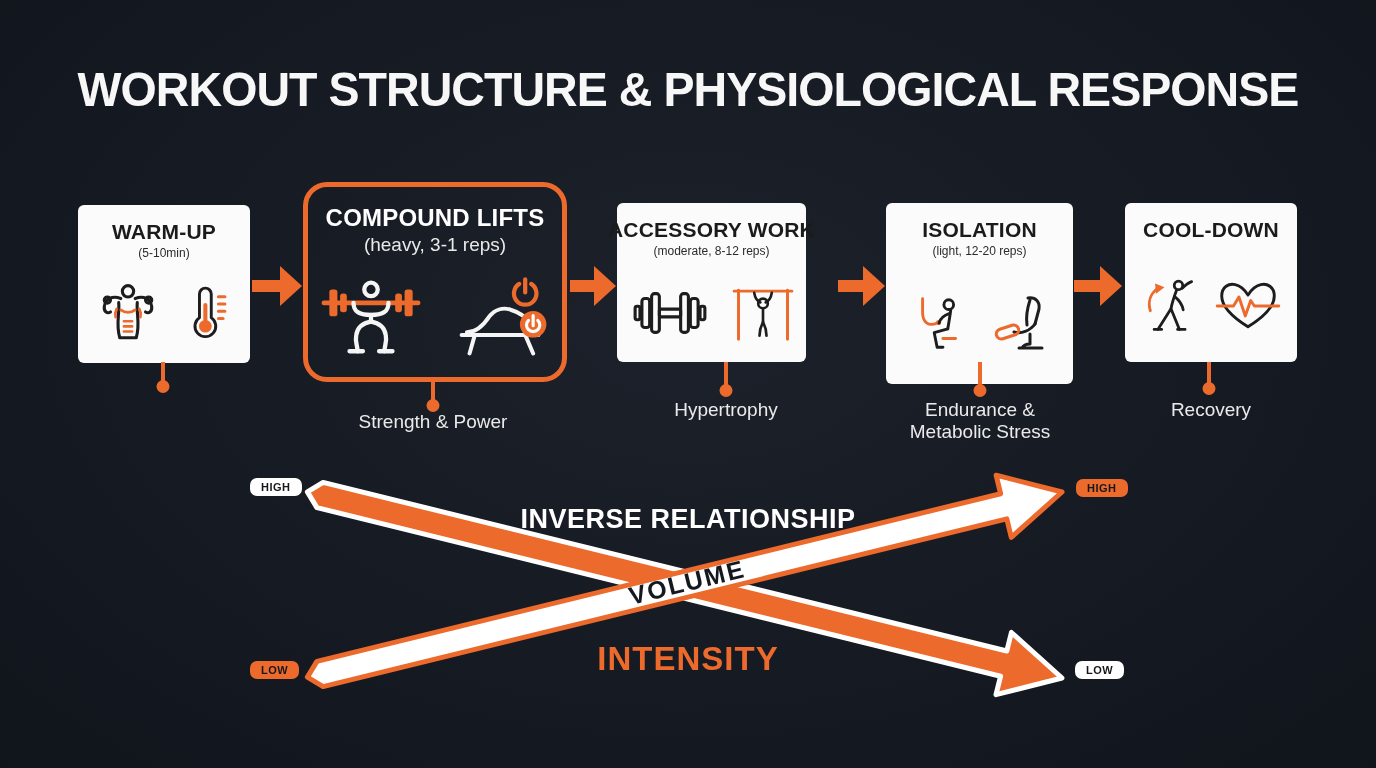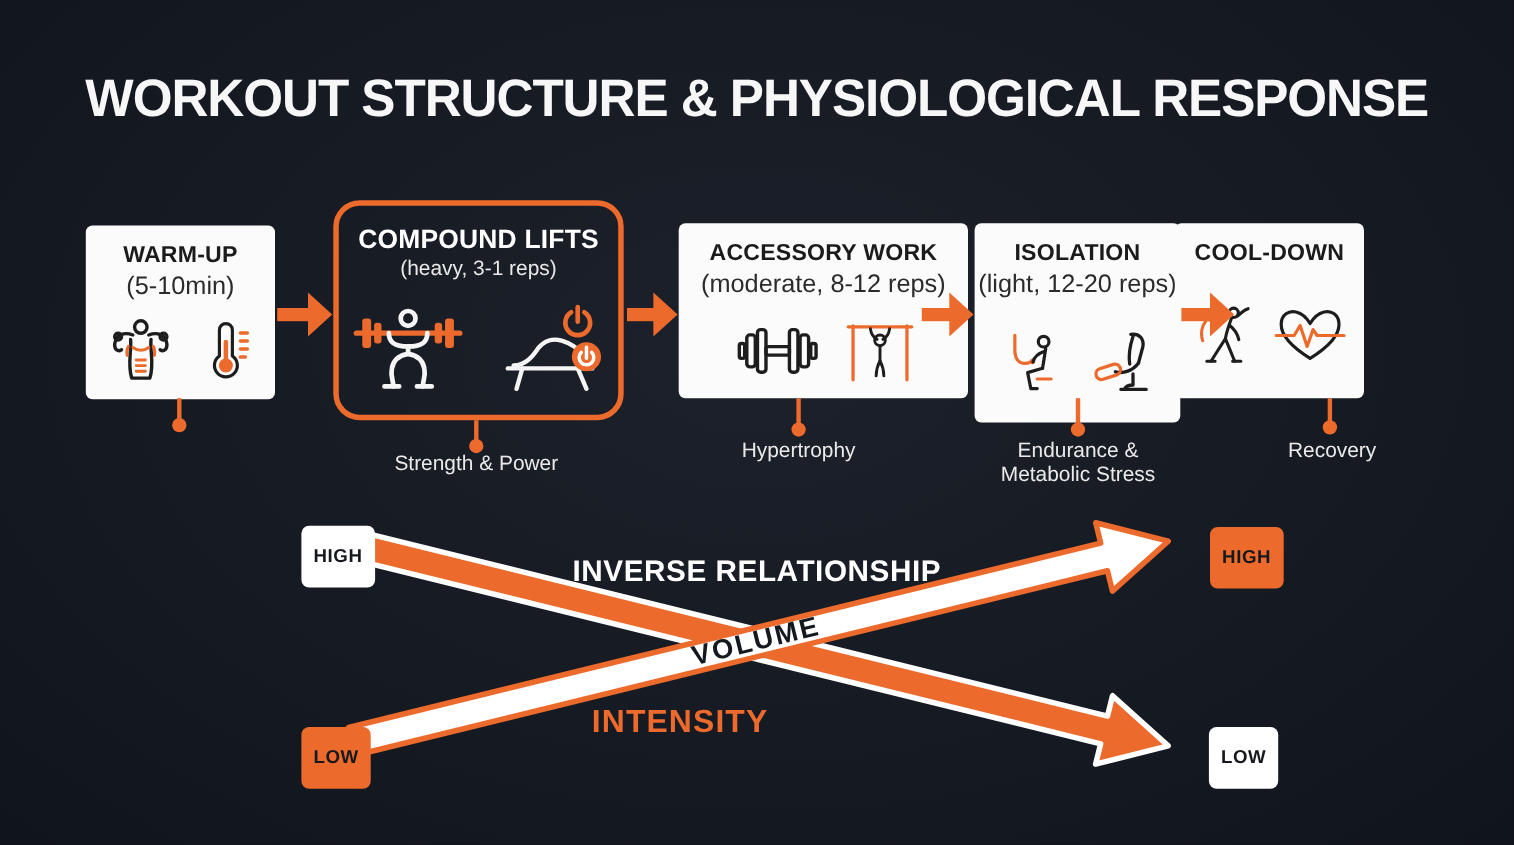--- a/index.html
+++ b/index.html
@@ -15,41 +15,41 @@
     color:#f7f7f7;font-size:48px;font-weight:bold;letter-spacing:-1px;
     transform:scaleX(.97);
   }
   
   .stage-box{
     position:absolute;background:#fbfbfb;border-radius:6px;
     display:flex;flex-direction:column;align-items:center;
     padding-top:15px;box-sizing:border-box;
   }
   .stage-title{font-weight:bold;font-size:21px;color:#1b1b1b;letter-spacing:.2px;white-space:nowrap;}
-  .stage-sub{font-size:23px;color:#2b2b2b;margin-top:2px;white-space:nowrap;}
+  .stage-sub{font-size:12px;color:#2b2b2b;margin-top:2px;white-space:nowrap;}
   .stage-icons{display:flex;align-items:center;justify-content:center;margin-top:9px;gap:14px;flex:1;}
   .stage-box.highlight{background:transparent;border:5px solid #ec6a2c;border-radius:24px;padding-top:17px;}
   .highlight .stage-title{color:#ffffff;font-size:24px;}
   .highlight .stage-sub{color:#e9e9e9;font-size:19px;}
   
   .flow-arrow{position:absolute;top:266px;height:40px;}
   .flow-arrow .shaft{position:absolute;left:0;top:14px;height:12px;background:#ec6a2c;}
   .flow-arrow .head{position:absolute;right:0;top:0;width:0;height:0;
     border-top:20px solid transparent;border-bottom:20px solid transparent;border-left:22px solid #ec6a2c;}
   
   .connector{position:absolute;width:4px;background:#ec6a2c;}
   .connector::after{content:"";position:absolute;left:50%;bottom:-11px;transform:translateX(-50%);
     width:13px;height:13px;border-radius:50%;background:#ec6a2c;}
   .stage-label{position:absolute;text-align:center;color:#eaeaea;font-size:19px;line-height:1.16;}
   
   .rel-title{position:absolute;left:438px;top:504px;width:500px;text-align:center;
     color:#ffffff;font-weight:bold;font-size:27px;letter-spacing:.5px;}
-  .rel-intensity{position:absolute;left:538px;top:640px;width:300px;text-align:left;
-    color:#ec6a2c;font-weight:bold;font-size:29px;letter-spacing:1px;}
-  .badge{position:absolute;font-weight:bold;font-size:17px;padding:18px 11px;border-radius:7px;letter-spacing:.5px;margin-left:24px;}
+  .rel-intensity{position:absolute;left:538px;top:640px;width:300px;text-align:center;
+    color:#ec6a2c;font-weight:bold;font-size:33px;letter-spacing:1px;}
+  .badge{position:absolute;font-weight:bold;font-size:11px;padding:3px 11px;border-radius:7px;letter-spacing:.5px;}
   .badge.white{background:#ffffff;color:#16181d;}
   .badge.orange{background:#ec6a2c;color:#16181d;}
   .rel-svg{position:absolute;left:300px;top:455px;}
   .volume-text{font-family:"Liberation Sans",sans-serif;font-weight:bold;font-size:25px;letter-spacing:2px;fill:#14181f;}
 </style>
 </head>
 <body>
 
 <div class="canvas">
 
@@ -117,21 +117,21 @@
             <path d="M8 44 H66"></path>
             <path d="M18 44 L14 58 M56 44 L62 58"></path>
           </g>
           <circle cx="62" cy="36" r="10" fill="#ec6a2c"></circle>
           <path d="M58.5 33 A5 5 0 1 0 65.5 33 M62 29.5 V37" fill="none" stroke="#ffffff" stroke-width="2.4" stroke-linecap="round"></path>
         </svg>
       </span>
     </div>
   </div>
 
-  <div class="stage-box" style="left:617px;top:203px;width:263px;height:159px;">
+  <div class="stage-box" style="left:617px;top:203px;width:189px;height:159px;">
     <div class="stage-title">ACCESSORY WORK</div>
     <div class="stage-sub">(moderate, 8-12 reps)</div>
     <div class="stage-icons">
       <span>
         <svg width="88" height="62" viewBox="0 0 80 64">
           <g fill="none" stroke="#1d1d1d" stroke-width="3.2" stroke-linejoin="round">
             <rect x="4" y="25" width="5" height="14" rx="2"></rect>
             <rect x="11" y="17" width="8" height="30" rx="3"></rect>
             <rect x="21" y="12" width="8" height="40" rx="3"></rect>
             <rect x="29" y="28" width="22" height="8" rx="2"></rect>
@@ -183,21 +183,21 @@
             <path d="M44 8 C41 17 40 26 41 33"></path>
             <path d="M49 32 C44 39 35 42 28 40"></path>
             <path d="M44 42 V52 M44 52 C40 52 37 54 36 56 M33 56 H56"></path>
           </g>
           <rect x="10" y="35" width="23" height="10" rx="5" transform="rotate(-18 21.5 40)" fill="none" stroke="#ec6a2c" stroke-width="3"></rect>
         </svg>
       </span>
     </div>
   </div>
 
-  <div class="stage-box" style="left:1068px;top:203px;width:172px;height:159px;">
+  <div class="stage-box" style="left:1125px;top:203px;width:172px;height:159px;">
     <div class="stage-title">COOL-DOWN</div>
     <div class="stage-sub"></div>
     <div class="stage-icons">
       <span>
         <svg width="60" height="62" viewBox="0 0 64 64">
           <path d="M10 37 C7 28 10 19 18 13" fill="none" stroke="#ec6a2c" stroke-width="3" stroke-linecap="round"></path>
           <polygon points="15,8 25,12 16,19" fill="#ec6a2c"></polygon>
           <g fill="none" stroke="#1d1d1d" stroke-width="3" stroke-linecap="round" stroke-linejoin="round">
             <circle cx="40" cy="10" r="4.5"></circle>
             <path d="M44 13 C48 9 51 7 54 6"></path>

